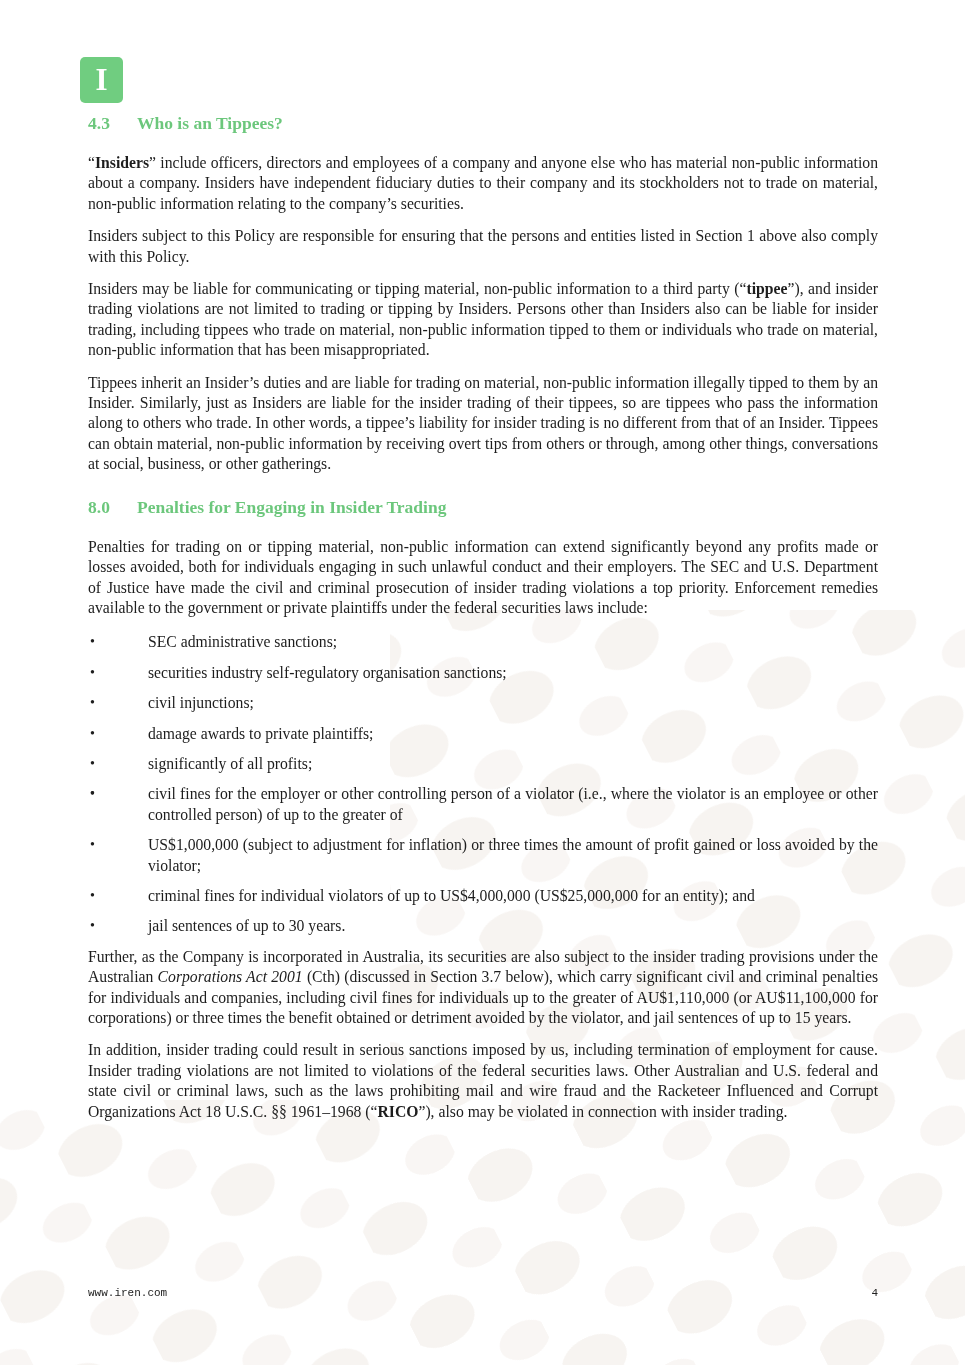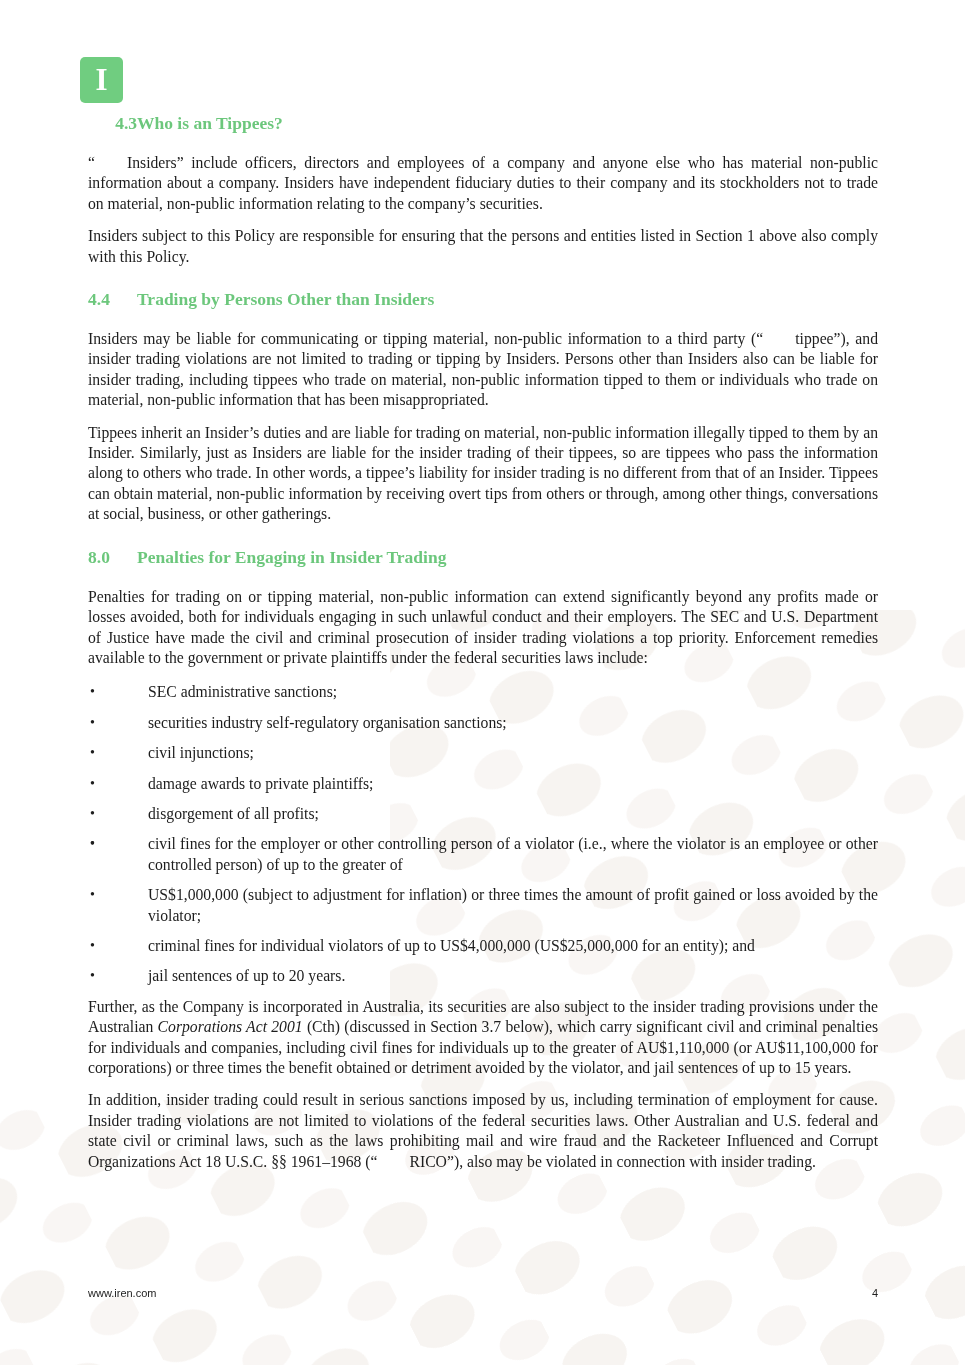--- a/index.html
+++ b/index.html
@@ -41,21 +41,21 @@
     z-index: 1;
   }
   .section-heading {
     display: flex;
     align-items: baseline;
     color: var(--accent, #6cc77c);
     font-weight: bold;
     font-size: 17.5px;
     margin: 22px 0 19px 0;
   }
-  .section-heading:first-child { margin-top: 0; text-align: right; }
+  .section-heading:first-child { margin-top: 0; }
   .sec-num { display: inline-block; min-width: 49px; }
   .para {
     font-size: 15.7px;
     line-height: 20.4px;
     text-align: justify;
     margin: 0 0 12px 0;
   }
   .bullets {
     list-style: none;
     margin: 14px 0 6px 0;
@@ -67,29 +67,29 @@
     font-size: 15.7px;
     line-height: 20.4px;
     text-align: justify;
     margin-bottom: 10px;
   }
   .marker {
     position: absolute;
     left: 2px; top: 0;
     font-size: 14px;
   }
-  .seg-b { font-weight: normal; margin-left: 32px; }
+  .seg-b { font-weight: bold; }
   .seg-i { font-style: italic; }
   .footer {
     position: absolute;
     left: 88px; right: 87px; top: 1287px;
     display: flex;
     justify-content: space-between;
     align-items: flex-end;
-    font-family: Liberation Sans, sans-serif;
+    font-family: Liberation Mono, monospace;
     font-size: 11px;
     color: #222222;
     z-index: 1;
   }
 </style>
 </head>
 <body>
 
 <div class="page">
 
@@ -108,42 +108,38 @@
     <span class="logo-letter">I</span>
   </div>
 
   <main class="content">
       <div class="section-heading">
         <span class="sec-num">4.3</span>
         <span class="sec-title">Who is an Tippees?</span>
       </div>
       <p class="para"><span>“</span><span class="seg-b ">Insiders</span><span>” include officers, directors and employees of a company and anyone else who has material non-public information about a company. Insiders have independent fiduciary duties to their company and its stockholders not to trade on material, non-public information relating to the company’s securities.</span></p>
       <p class="para"><span>Insiders subject to this Policy are responsible for ensuring that the persons and entities listed in Section 1 above also comply with this Policy.</span></p>
-      <div class="section-heading">
-        <span class="sec-num">4.4</span>
-        <span class="sec-title">Trading by Persons Other than Insiders</span>
-      </div>
       <p class="para"><span>Insiders may be liable for communicating or tipping material, non-public information to a third party (“</span><span class="seg-b ">tippee</span><span>”), and insider trading violations are not limited to trading or tipping by Insiders. Persons other than Insiders also can be liable for insider trading, including tippees who trade on material, non-public information tipped to them or individuals who trade on material, non-public information that has been misappropriated.</span></p>
       <p class="para"><span>Tippees inherit an Insider’s duties and are liable for trading on material, non-public information illegally tipped to them by an Insider. Similarly, just as Insiders are liable for the insider trading of their tippees, so are tippees who pass the information along to others who trade. In other words, a tippee’s liability for insider trading is no different from that of an Insider. Tippees can obtain material, non-public information by receiving overt tips from others or through, among other things, conversations at social, business, or other gatherings.</span></p>
       <div class="section-heading">
         <span class="sec-num">8.0</span>
         <span class="sec-title">Penalties for Engaging in Insider Trading</span>
       </div>
       <p class="para"><span>Penalties for trading on or tipping material, non-public information can extend significantly beyond any profits made or losses avoided, both for individuals engaging in such unlawful conduct and their employers. The SEC and U.S. Department of Justice have made the civil and criminal prosecution of insider trading violations a top priority. Enforcement remedies available to the government or private plaintiffs under the federal securities laws include:</span></p>
       <ul class="bullets">
         <li class="bullet-item"><span class="marker">•</span><span class="btext"><span>SEC administrative sanctions;</span></span></li>
         <li class="bullet-item"><span class="marker">•</span><span class="btext"><span>securities industry self-regulatory organisation sanctions;</span></span></li>
         <li class="bullet-item"><span class="marker">•</span><span class="btext"><span>civil injunctions;</span></span></li>
         <li class="bullet-item"><span class="marker">•</span><span class="btext"><span>damage awards to private plaintiffs;</span></span></li>
-        <li class="bullet-item"><span class="marker">•</span><span class="btext"><span>disgorgement of all profits;</span></span></li>
+        <li class="bullet-item"><span class="marker">•</span><span class="btext"><span>significantly of all profits;</span></span></li>
         <li class="bullet-item"><span class="marker">•</span></li>
         <li class="bullet-item"><span class="marker">•</span><span class="btext"><span>civil fines for the employer or other controlling person of a violator (i.e., where the violator is an employee or other controlled person) of up to the greater of</span></span></li>
         <li class="bullet-item"><span class="marker">•</span><span class="btext"><span>US$1,000,000 (subject to adjustment for inflation) or three times the amount of profit gained or loss avoided by the violator;</span></span></li>
         <li class="bullet-item"><span class="marker">•</span><span class="btext"><span>criminal fines for individual violators of up to US$4,000,000 (US$25,000,000 for an entity); and</span></span></li>
-        <li class="bullet-item"><span class="marker">•</span><span class="btext"><span>jail sentences of up to 20 years.</span></span></li>
+        <li class="bullet-item"><span class="marker">•</span><span class="btext"><span>jail sentences of up to 30 years.</span></span></li>
       </ul>
       <p class="para"><span>Further, as the Company is incorporated in Australia, its securities are also subject to the insider trading provisions under the Australian </span><span class="seg-i">Corporations Act 2001</span><span> (Cth) (discussed in Section 3.7 below), which carry significant civil and criminal penalties for individuals and companies, including civil fines for individuals up to the greater of AU$1,110,000 (or AU$11,100,000 for corporations) or three times the benefit obtained or detriment avoided by the violator, and jail sentences of up to 15 years.</span></p>
       <p class="para"><span>In addition, insider trading could result in serious sanctions imposed by us, including termination of employment for cause. Insider trading violations are not limited to violations of the federal securities laws. Other Australian and U.S. federal and state civil or criminal laws, such as the laws prohibiting mail and wire fraud and the Racketeer Influenced and Corrupt Organizations Act 18 U.S.C. §§ 1961–1968 (“</span><span class="seg-b ">RICO</span><span>”), also may be violated in connection with insider trading.</span></p>
     </main>
 
   <div class="footer">
     <span>www.iren.com</span>
     <span>4</span>
   </div>
 

